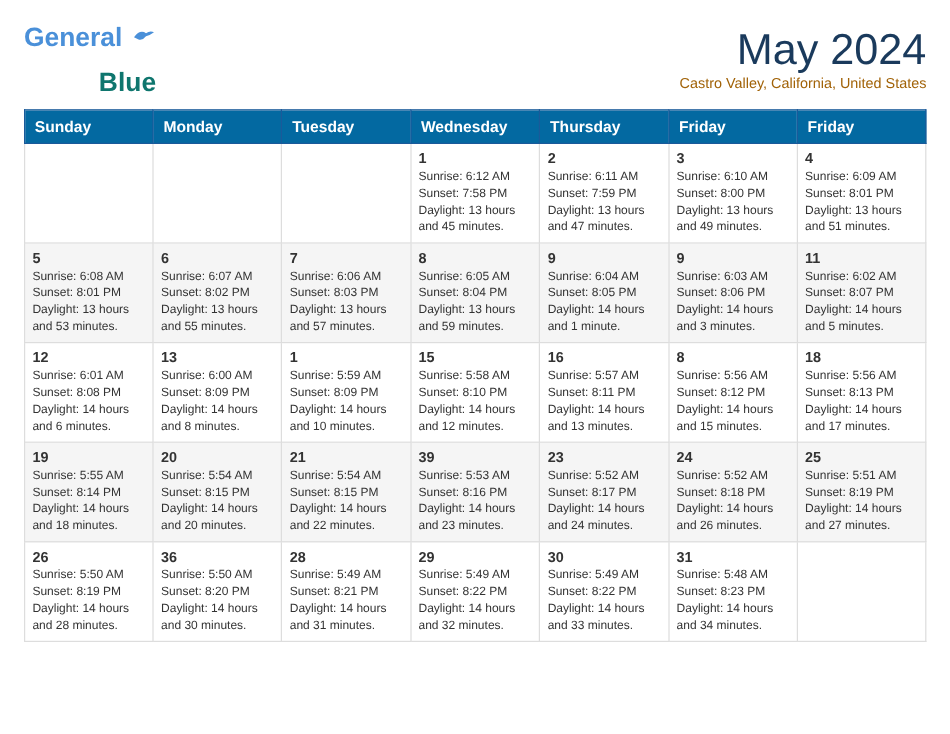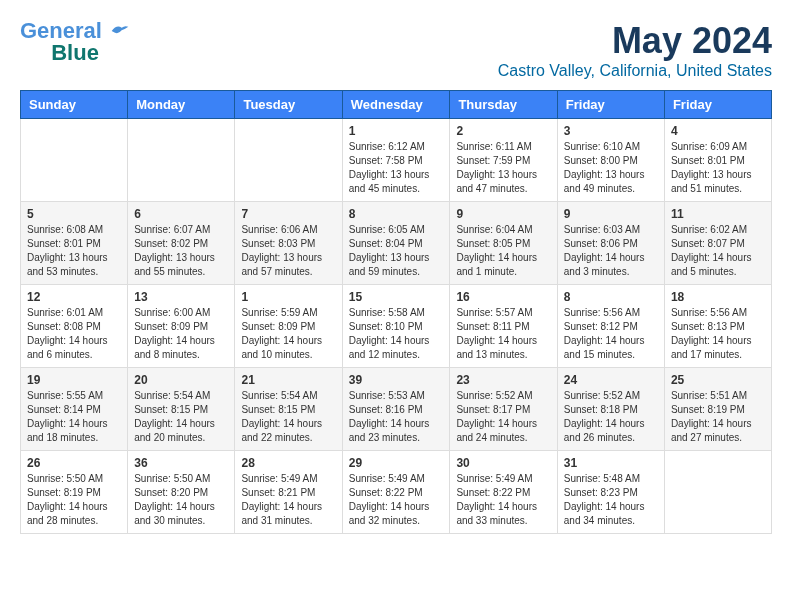--- a/index.html
+++ b/index.html
@@ -12,21 +12,22 @@
     }
     .header {
       display: flex;
       justify-content: space-between;
       align-items: flex-start;
       margin-bottom: 10px;
     }
     .logo {
       display: flex;
       flex-direction: column;
-      align-items: center;
+      align-items: flex-end;
+      gap: 16px;
     }
     .logo-text {
       font-size: 22px;
       font-weight: bold;
       color: #1a3a5c;
       line-height: 1;
     }
     .logo-text span {
       color: #4a90d9;
     }
@@ -38,35 +39,35 @@
     }
     .logo-row {
       display: flex;
       align-items: center;
     }
     .title-section {
       text-align: right;
     }
     .month-title {
       font-size: 36px;
-      font-weight: bold;
+      font-weight: normal;
       color: #1a3a5c;
     }
     .location {
-      font-size: 16px;
-      color: #0369a1;
+      font-size: 12px;
+      color: #a16207;
       text-align: center;
     }
     .calendar {
       width: 100%;
       border-collapse: collapse;
       border: 1px solid #ccc;
     }
     .calendar th {
-      background-color: #3b82f6;
+      background-color: #0369a1;
       color: #fff;
       font-size: 13px;
       font-weight: bold;
       padding: 6px 8px;
       text-align: left;
       border: 1px solid #1a5a9a;
     }
     .calendar td {
       vertical-align: top;
       padding: 5px 6px;

